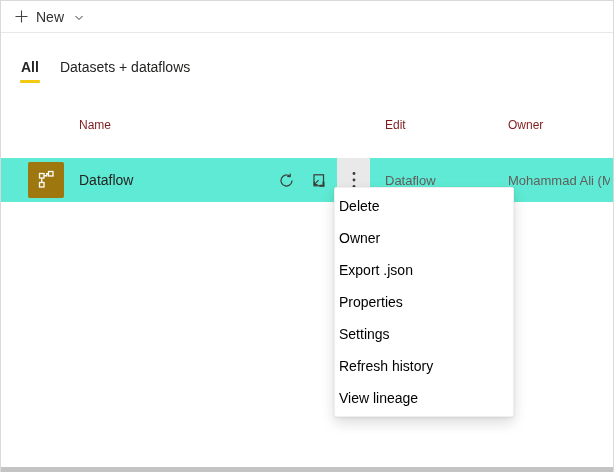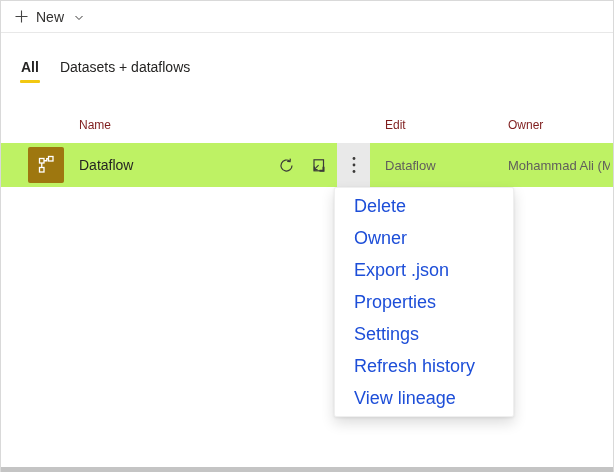--- a/index.html
+++ b/index.html
@@ -41,22 +41,22 @@
 
   
   .thead { position:absolute; top:117px; left:0; right:0; height:20px; font-size:12px; color:#7f1d1d; }
   .thead .col { position:absolute; top:0; cursor:pointer; }
   .col-name  { left:78px; }
   .col-type  { left:384px; }
   .col-owner { left:507px; }
 
   
   .row {
-    position:absolute; top:142px; left:0; right:0; height:44px;
-    background:#bef264; cursor:pointer;
+    position:absolute; top:157px; left:0; right:0; height:44px;
+    background:#5eead4; cursor:pointer;
   }
   .tile {
     position:absolute; left:27px; top:4px; width:36px; height:36px;
     background:#9E770F; border-radius:2px; display:flex; align-items:center; justify-content:center;
   }
   .row-name {
     position:absolute; left:78px; top:0; height:44px; display:flex; align-items:center;
     font-size:14px; color:#252423;
   }
   .action { position:absolute; top:13px; width:18px; height:18px; display:flex; align-items:center; justify-content:center; cursor:pointer; }
@@ -71,22 +71,22 @@
   .cell-owner { left:507px; max-width:102px; overflow:hidden; }
 
   
   .menu {
     position:absolute; left:333px; top:186px; width:180px;
     background:#fff; border:1px solid #efefef; border-radius:2px;
     box-shadow:0 6px 14px rgba(0,0,0,0.14), 0 1px 3px rgba(0,0,0,0.08);
     padding:2px 0;
   }
   .menu-item {
-    height:32px; display:flex; align-items:center; padding-left:19px;
-    font-size:18px; color:#1d4ed8; cursor:pointer; white-space:nowrap;
+    height:32px; display:flex; align-items:center; padding-left:4px;
+    font-size:14px; color:#000000; cursor:pointer; white-space:nowrap;
   }
 
   
   .bottom-bar { position:absolute; left:0; right:0; bottom:0; height:5px; background:#c4c4c4; }
 
   svg { display:block; }
 </style>
 </head>
 <body>
 

